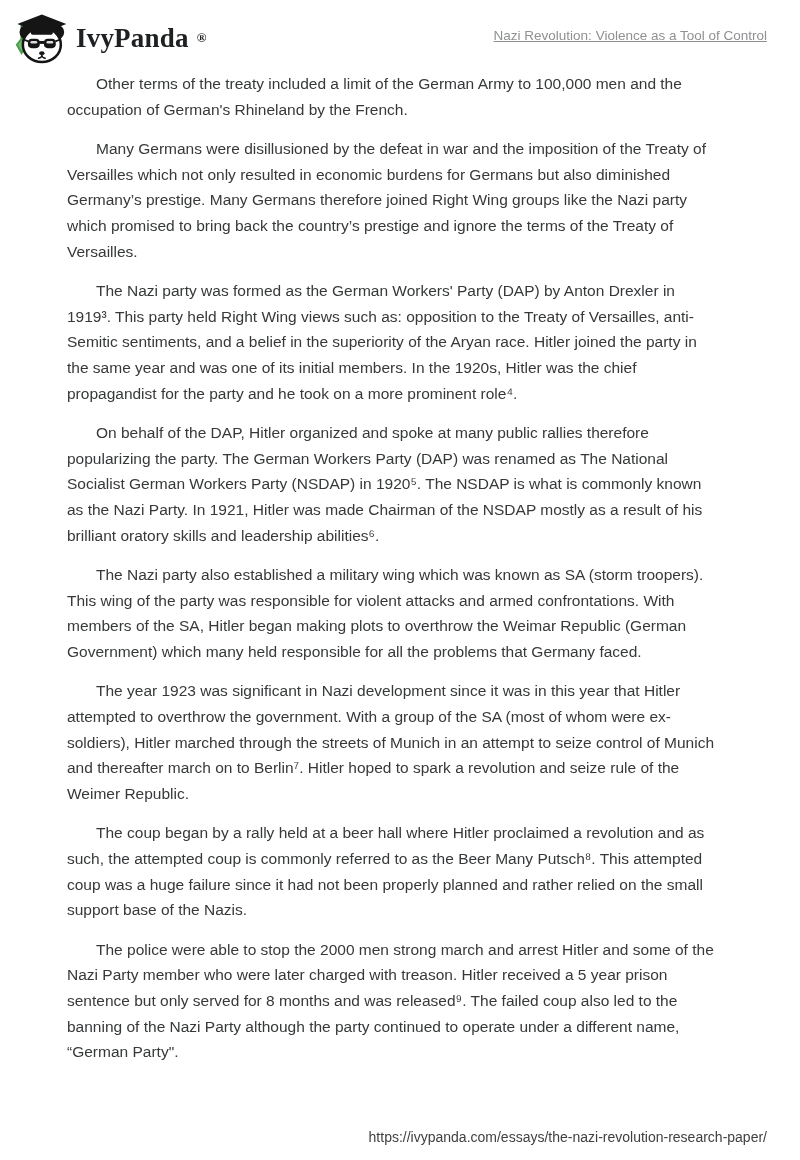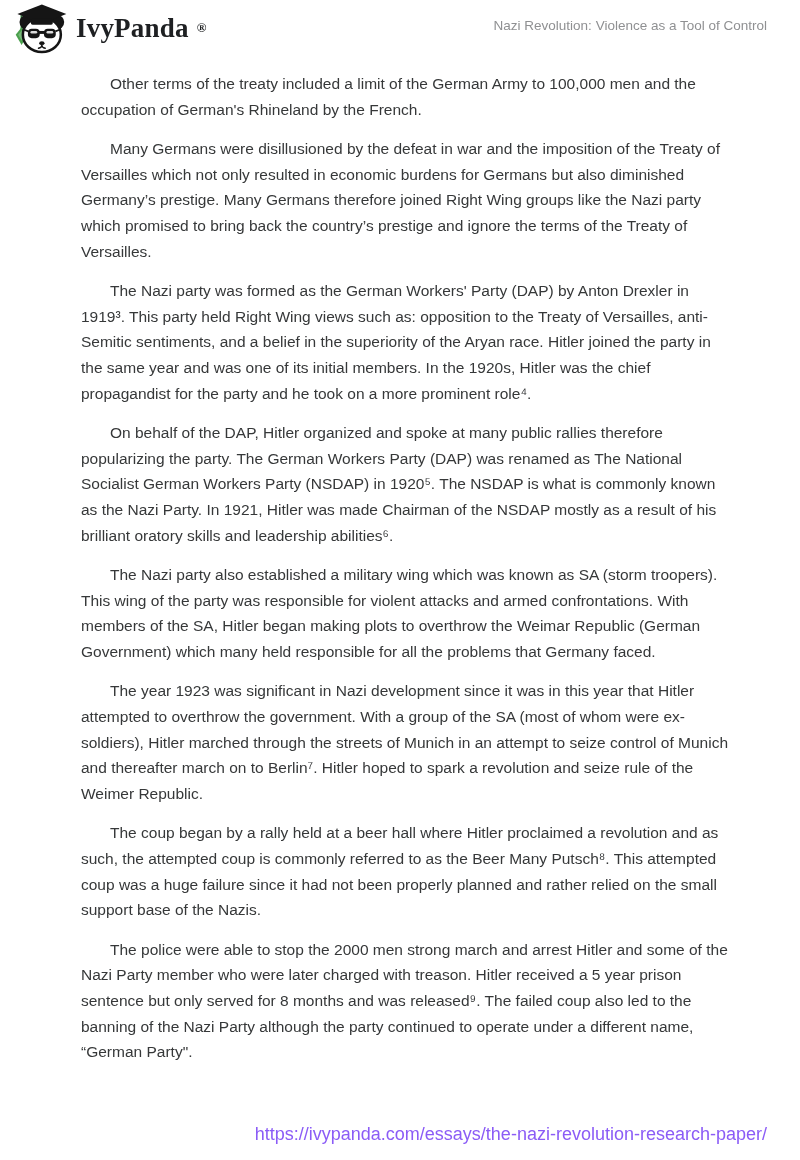--- a/index.html
+++ b/index.html
@@ -12,21 +12,21 @@
   .page {
     position: relative;
     width: 800px; height: 1160px;
     background: #ffffff;
     overflow: hidden;
   }
 
   
   .page-header {
     position: absolute;
-    top: 2px; left: 14px; right: 33px;
+    top: 12px; left: 14px; right: 33px;
     display: flex;
     justify-content: space-between;
     align-items: flex-start;
   }
   .brand {
     display: flex;
     align-items: center;
     gap: 8px;
   }
   .logo-wrap { width: 54px; height: 52px; display: inline-block; }
@@ -44,44 +44,45 @@
     font-size: 13px;
     color: #1e2022;
     vertical-align: super;
     line-height: 0;
   }
   .doc-title {
     color: #8f9092;
     font-size: 13.5px;
     padding-top: 16px;
     text-align: right;
+    text-decoration: underline;
   }
 
   
   .article {
     position: absolute;
     top: 71px;
-    left: 81px;
+    left: 67px;
     width: 650px;
   }
   .article p {
     margin: 0 0 14px 0;
     text-indent: 29px;
     font-size: 15.5px;
     line-height: 25.6px;
     color: #363839;
   }
 
   
   .page-footer {
     position: absolute;
     right: 33px;
     bottom: 15px;
-    font-size: 18px;
-    color: #8b5cf6;
+    font-size: 14px;
+    color: #404040;
     text-align: right;
   }
 </style>
 </head>
 <body>
 
 <div class="page">
 
   <header class="page-header">
     <div class="brand">

